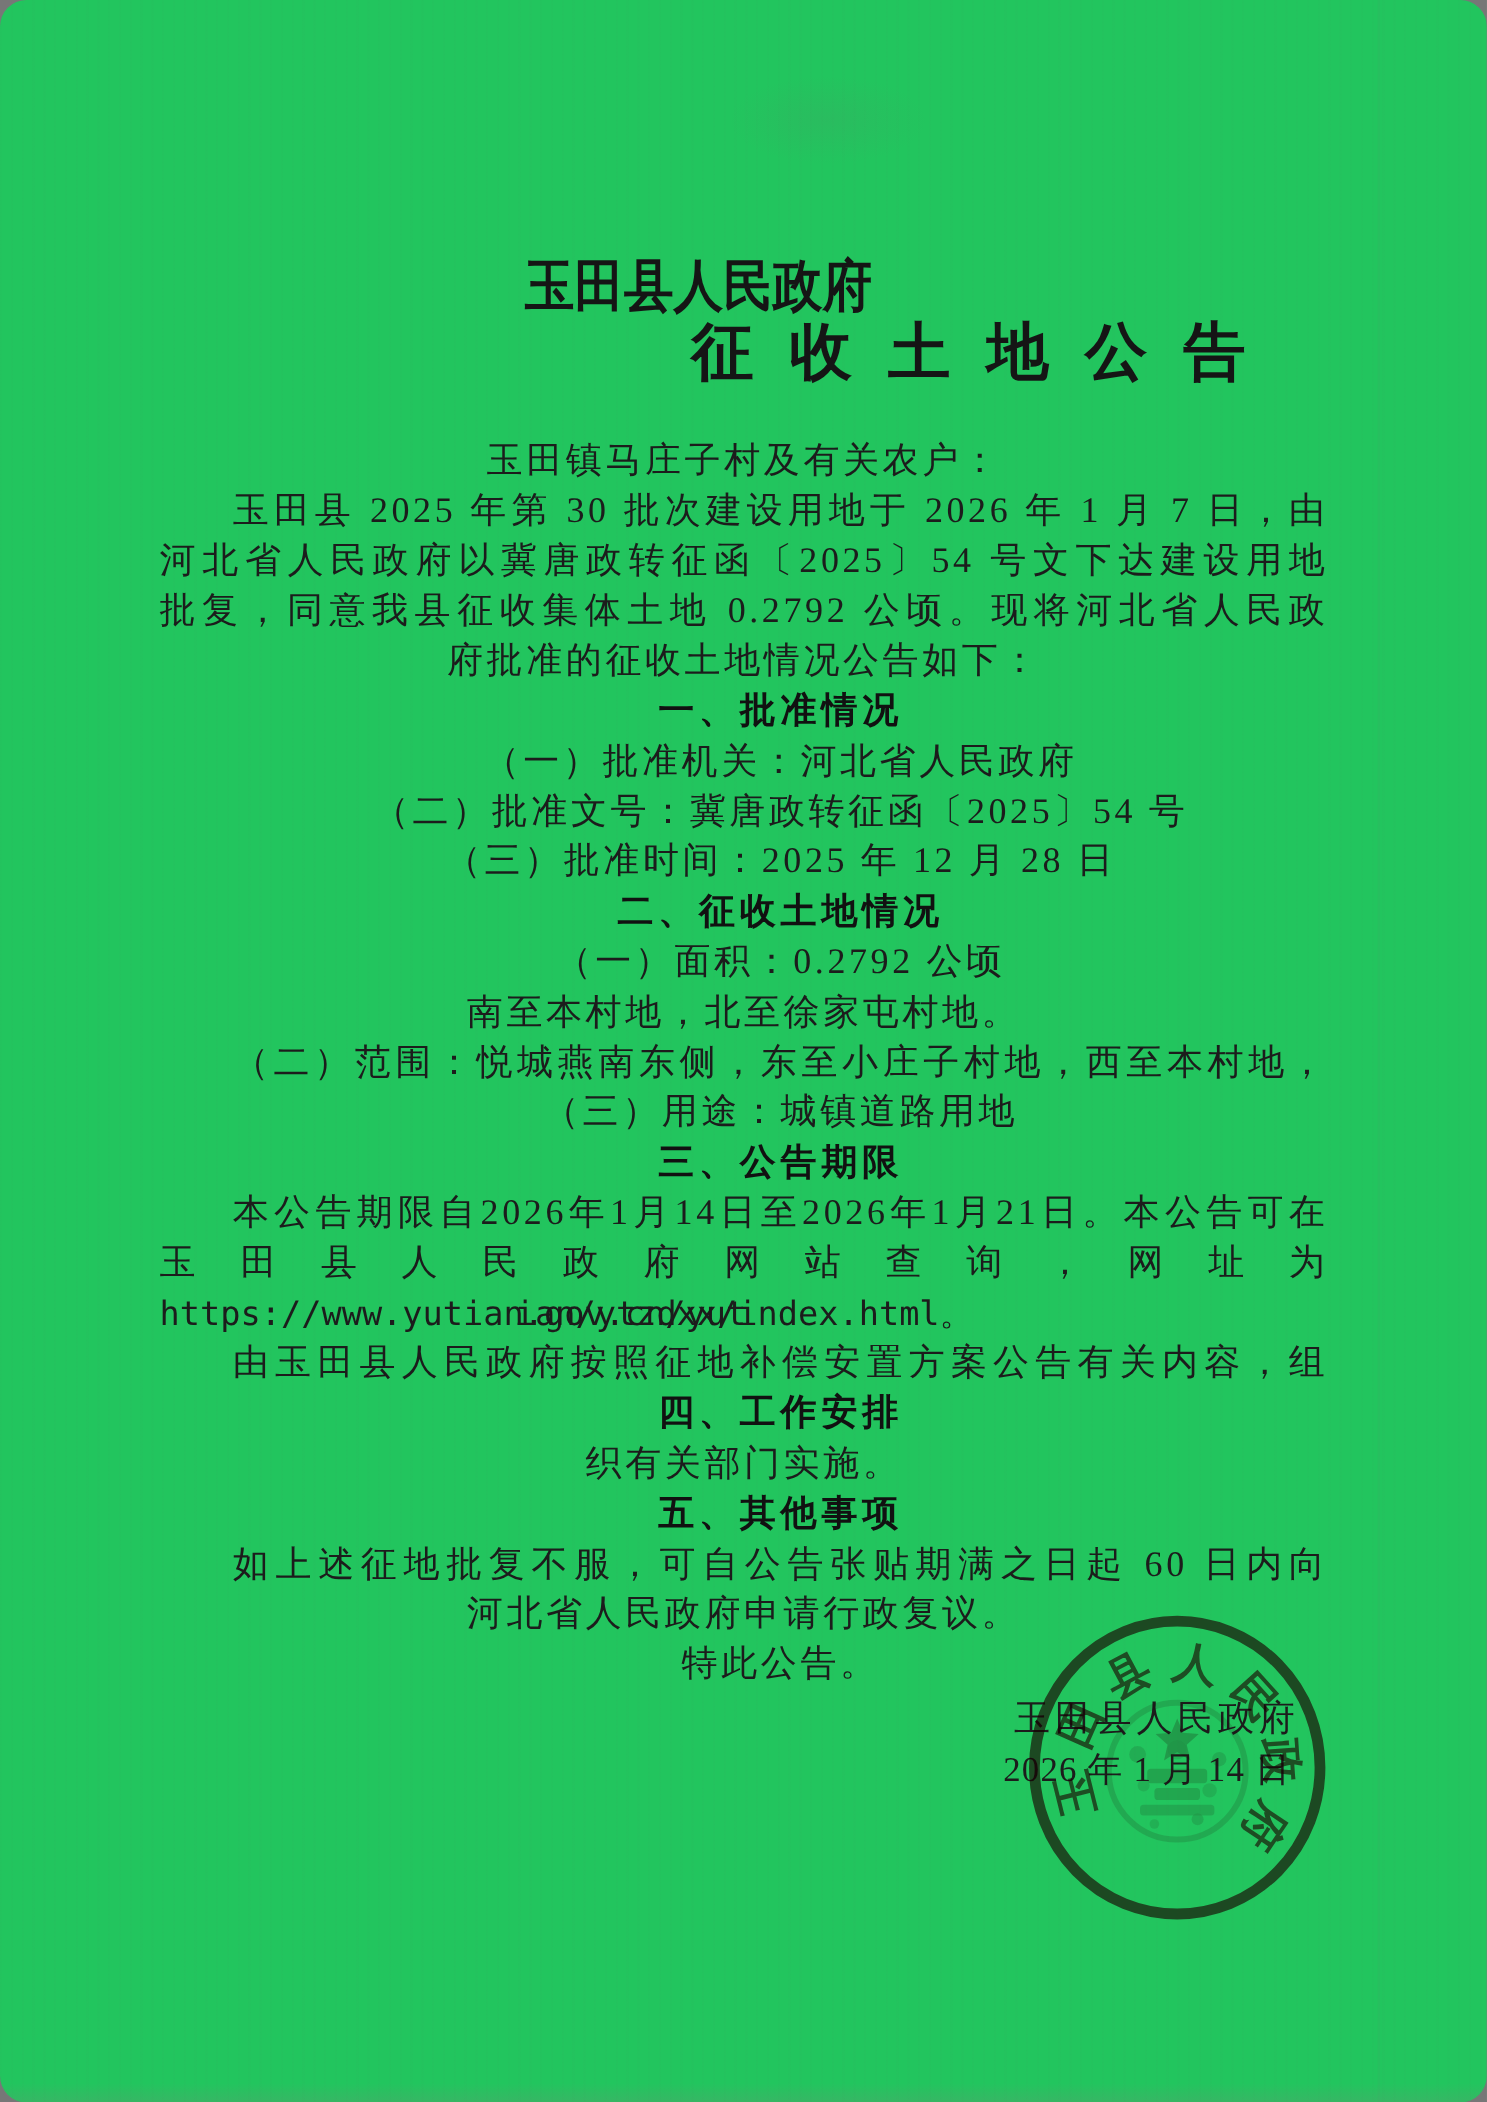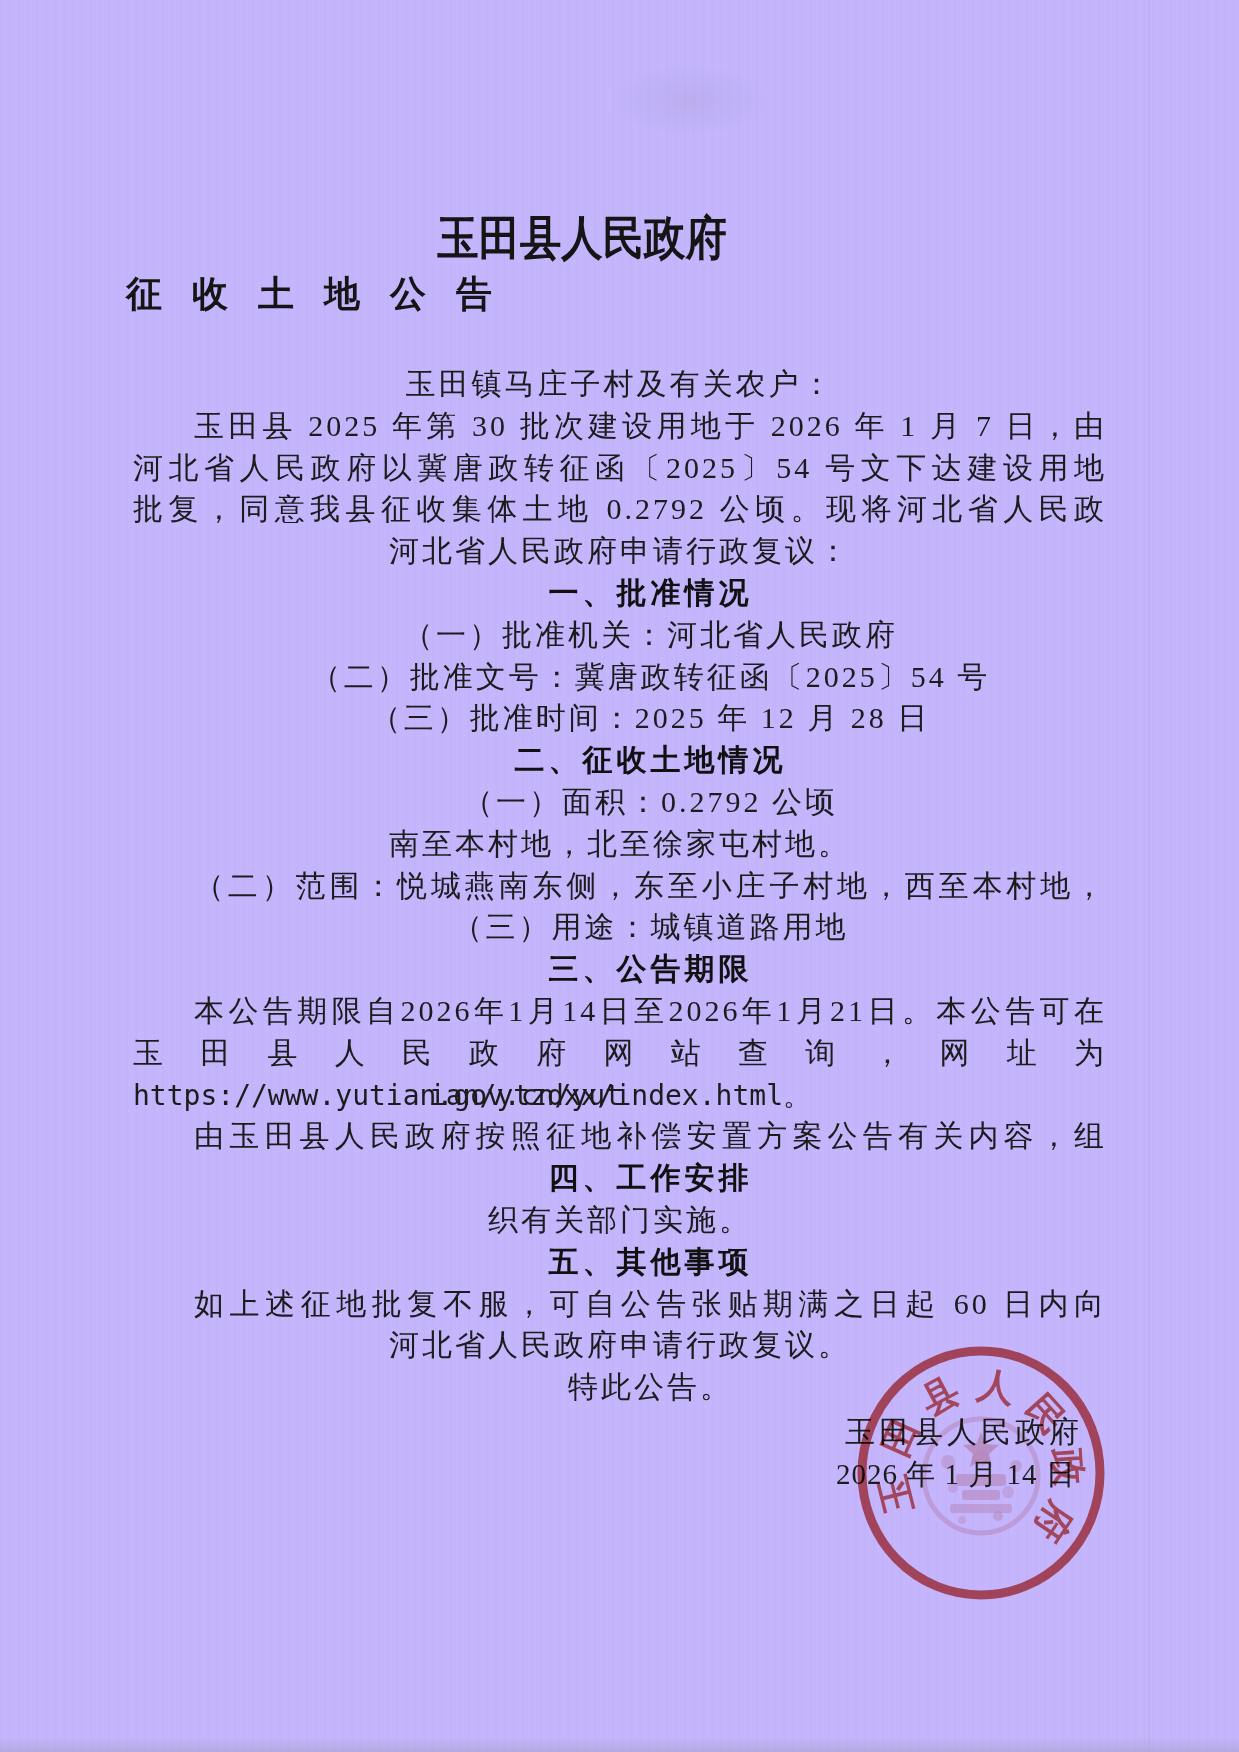--- a/index.html
+++ b/index.html
@@ -1,18 +1,18 @@
 <!DOCTYPE html>
 <html><head>
 <meta charset="utf-8">
 <style>
   html,body{margin:0;padding:0;background:#777;}
   .page{
     position:relative;width:1239px;height:1752px;margin:0 auto;
-    background:#c4b5fd;overflow:hidden;color:#1b1b1b;
+    background:#22c55e;overflow:hidden;color:#1b1b1b;border-radius:22px;
   }
   
   .scan-streaks{
     position:absolute;inset:0;pointer-events:none;
     background:repeating-linear-gradient(90deg, rgba(90,90,85,0.018) 0 2px, rgba(0,0,0,0) 2px 9px);
   }
   .scan-seam{
     position:absolute;top:0;bottom:0;left:1148px;width:2px;pointer-events:none;
     background:rgba(120,120,115,0.07);
   }
@@ -23,22 +23,22 @@
   .scan-smudge{
     position:absolute;left:600px;top:60px;width:180px;height:80px;pointer-events:none;
     background:radial-gradient(ellipse at center, rgba(110,110,105,0.10) 0%, rgba(0,0,0,0) 65%);
   }
   .title1{
     position:absolute;top:212px;left:96px;width:972px;text-align:center;
     font-family:"Liberation Sans",sans-serif;font-weight:700;font-size:47px;line-height:52px;
     transform:scaleX(0.88);letter-spacing:0px;color:#151515;
   }
   .title2{
-    position:absolute;top:267px;left:96px;width:972px;text-align:left;
-    font-family:"Liberation Sans",sans-serif;font-weight:700;font-size:36px;line-height:54px;
+    position:absolute;top:267px;left:96px;width:972px;text-align:right;
+    font-family:"Liberation Sans",sans-serif;font-weight:700;font-size:52px;line-height:54px;
     letter-spacing:30px;text-indent:30px;color:#151515;
   }
   .body-text{
     position:absolute;left:133px;top:363px;width:974px;
     font-family:"Liberation Serif","DejaVu Serif",serif;
     font-size:30px;line-height:41.8px;letter-spacing:3px;color:#1c1c1c;
   }
   .line{height:41.8px;overflow:visible;text-align:center;}
   .line.indent2{padding-left:61px;}
   .line.full{text-align:justify;text-align-last:justify;}
@@ -74,21 +74,21 @@
   <div class="scan-seam"></div>
 
   <div class="title1">玉田县人民政府</div>
   <div class="title2">征收土地公告</div>
 
   <div class="body-text">
       <div class="line">玉田镇马庄子村及有关农户：</div>
       <div class="line indent2 full">玉田县 2025 年第 30 批次建设用地于 2026 年 1 月 7 日，由</div>
       <div class="line full">河北省人民政府以冀唐政转征函〔2025〕54 号文下达建设用地</div>
       <div class="line full">批复，同意我县征收集体土地 0.2792 公顷。现将河北省人民政</div>
-      <div class="line">河北省人民政府申请行政复议：</div>
+      <div class="line">府批准的征收土地情况公告如下：</div>
       <div class="line indent2 heading">一、批准情况</div>
       <div class="line indent2">（一）批准机关：河北省人民政府</div>
       <div class="line indent2">（二）批准文号：冀唐政转征函〔2025〕54 号</div>
       <div class="line indent2">（三）批准时间：2025 年 12 月 28 日</div>
       <div class="line indent2 heading">二、征收土地情况</div>
       <div class="line indent2">（一）面积：0.2792 公顷</div>
       <div class="line">南至本村地，北至徐家屯村地。</div>
       <div class="line indent2 full">（二）范围：悦城燕南东侧，东至小庄子村地，西至本村地，</div>
       <div class="line indent2">（三）用途：城镇道路用地</div>
       <div class="line indent2 heading">三、公告期限</div>

